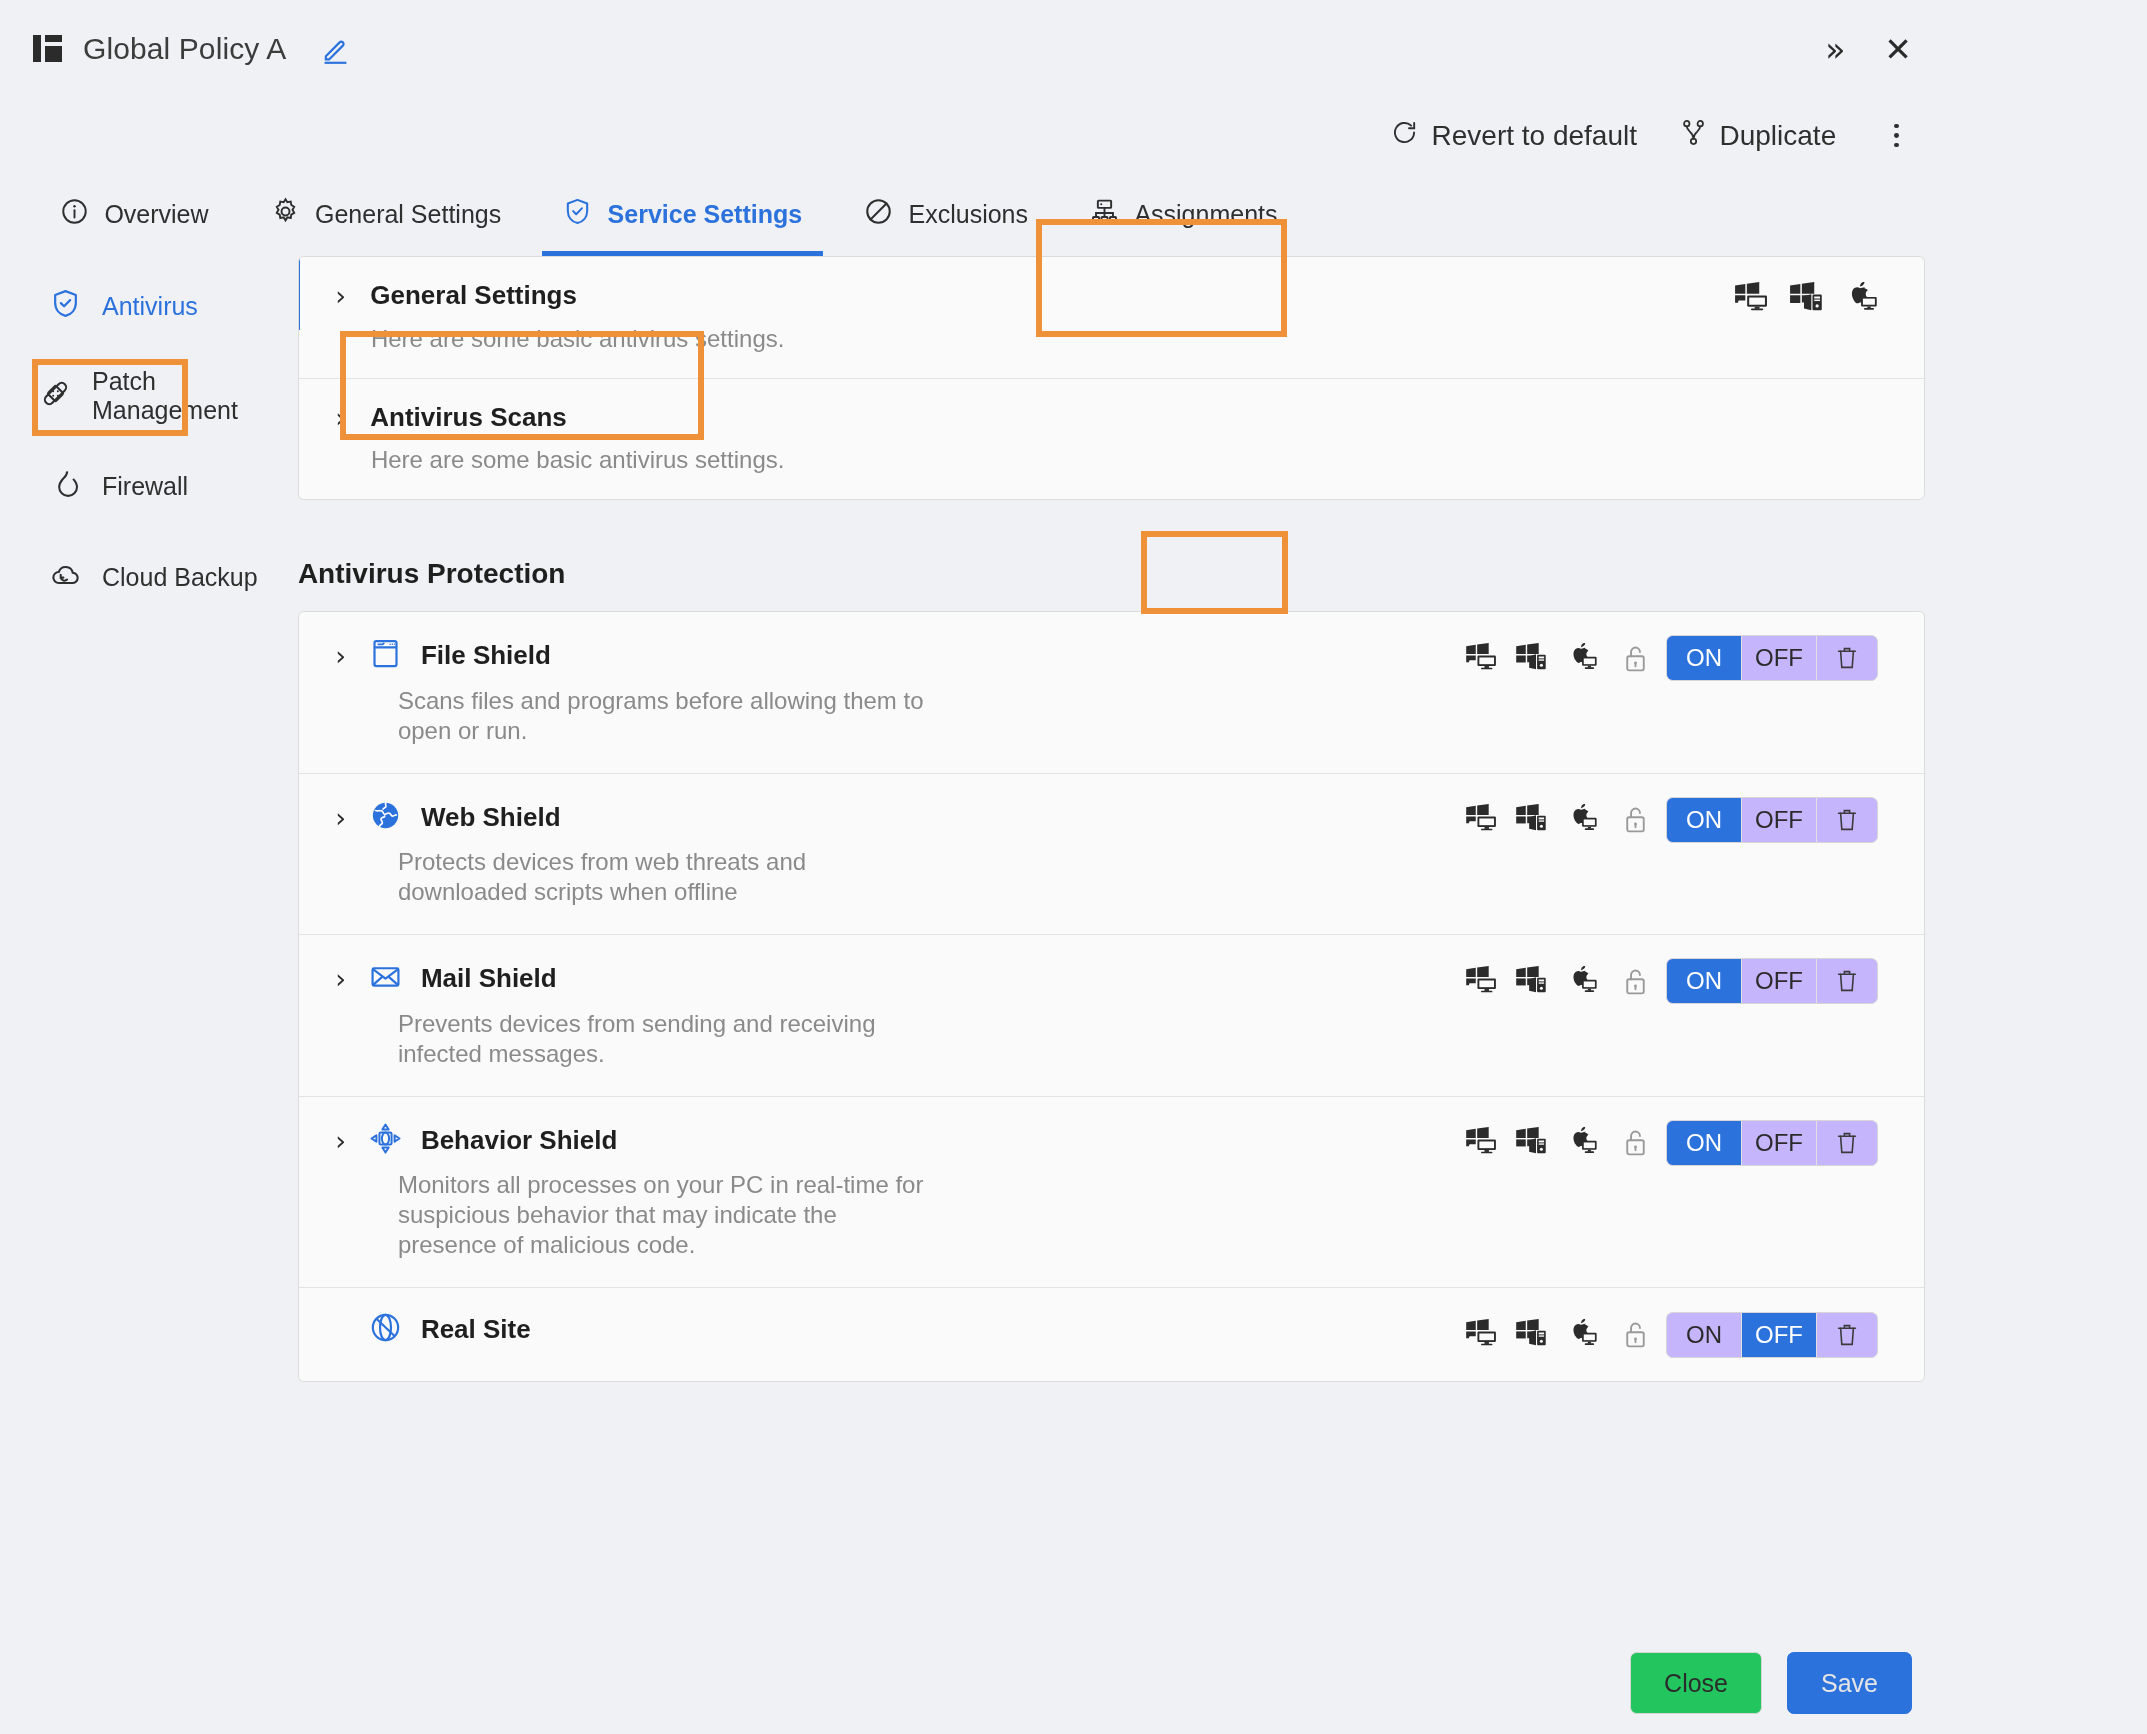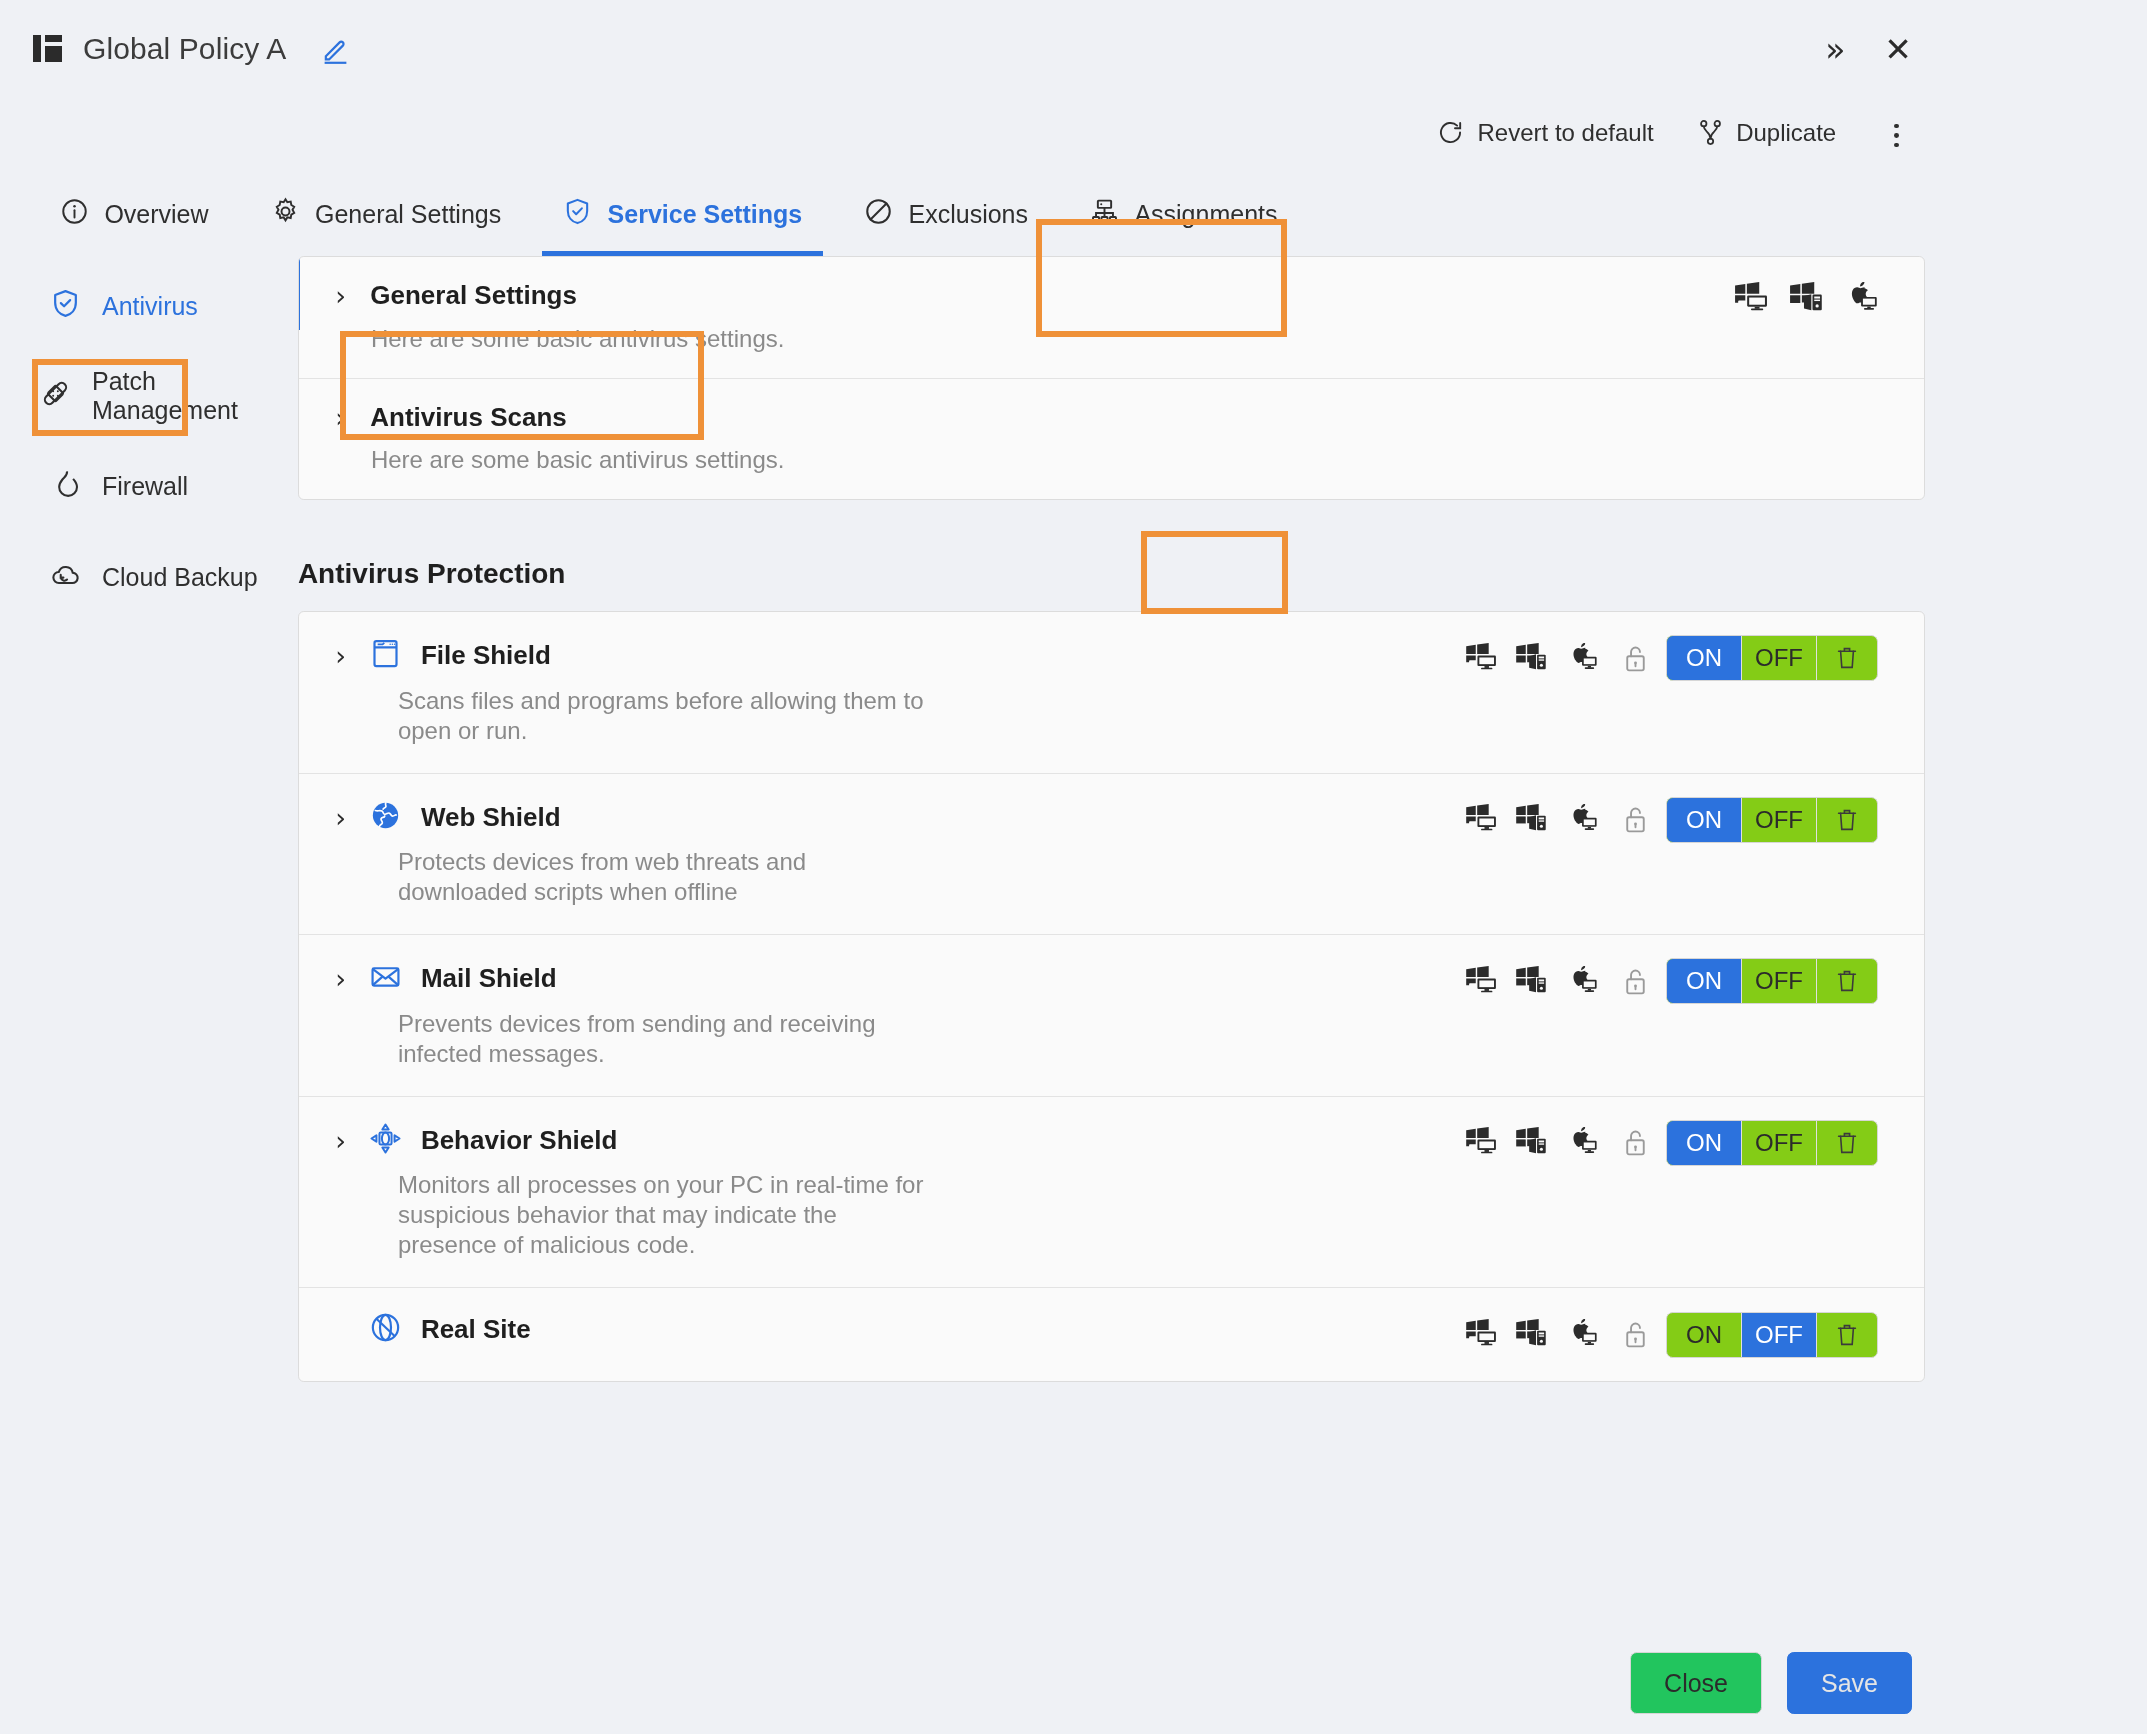--- a/index.html
+++ b/index.html
@@ -31,22 +31,22 @@
   .icon-btn { cursor: pointer; display: flex; align-items: center; justify-content: center; }
   .chev-dbl { font-size: 33px; color: #2b2b2b; line-height: 1; font-family: "DejaVu Sans", sans-serif; }
   .close-x { font-size: 33px; color: #2b2b2b; line-height: 1; font-family: "Liberation Sans", sans-serif; font-weight: 400;}
 
   
   .actionbar {
     display: flex; align-items: center; justify-content: flex-end;
     gap: 44px; padding: 0 42px 0 0; height: 75px; flex: 0 0 auto;
   }
   .action {
-    display: flex; gap: 13.5px;
-    font-size: 24px; color: #2f2f2f; cursor: pointer; white-space: nowrap;
+    display: flex; align-items: center; gap: 13.5px;
+    font-size: 28px; color: #2f2f2f; cursor: pointer; white-space: nowrap;
   }
   .kebab { display: flex; flex-direction: column; gap: 4.8px; padding: 9.7px 13.5px; cursor: pointer; }
   .kebab span { width: 4.8px; height: 4.8px; border-radius: 50%; background: #2f2f2f; display:block; }
 
   
   .tabs {
     display: flex; align-items: flex-start; gap: 0;
     padding-left: 29px; height: 83px; flex: 0 0 auto; position: relative;
   }
   .tab {
@@ -98,21 +98,21 @@
   .shield-row { border-bottom: 1px solid #e3e3e3; padding: 25px 0 27px 33px; position: relative; min-height: 93px; }
   .shield-row:last-child { border-bottom: none; }
   .shield-head { display: flex; align-items: center; gap: 19.3px; }
   .shield-name { font-size: 26px; font-weight: bold; color: #1f1f1f; }
   .shield-desc { font-size: 24px; color: #8a8a8a; line-height: 1.25; margin: 11.6px 0 0 66px; max-width: 541px; }
   .shield-ctl { position: absolute; right: 46px; top: 23px; display: flex; align-items: center; gap: 0; }
   .plat-group { display: flex; gap: 17.4px; align-items: center; padding: 7.7px 9.7px; }
   .lock-ico { margin: 0 17.4px 0 13.5px; display:flex; align-items:center; }
 
   .toggle {
-    display: flex; border: 1px solid #d6d6d6; border-radius: 6.8px; overflow: hidden; background: #84cc16;
+    display: flex; border: 1px solid #d6d6d6; border-radius: 6.8px; overflow: hidden; background: #c4b5fd;
     height: 46px;
   }
   .toggle .seg {
     display: flex; align-items: center; justify-content: center;
     min-width: 75px; font-size: 24px; color: #2b2b2b; cursor: pointer;
     border-right: 1px solid #e0e0e0; padding: 0 9.7px;
   }
   .toggle .seg.on { background: #2c72dd; color: #fff; }
   .toggle .seg.trash { min-width: 60px; border-right: none; }
 

